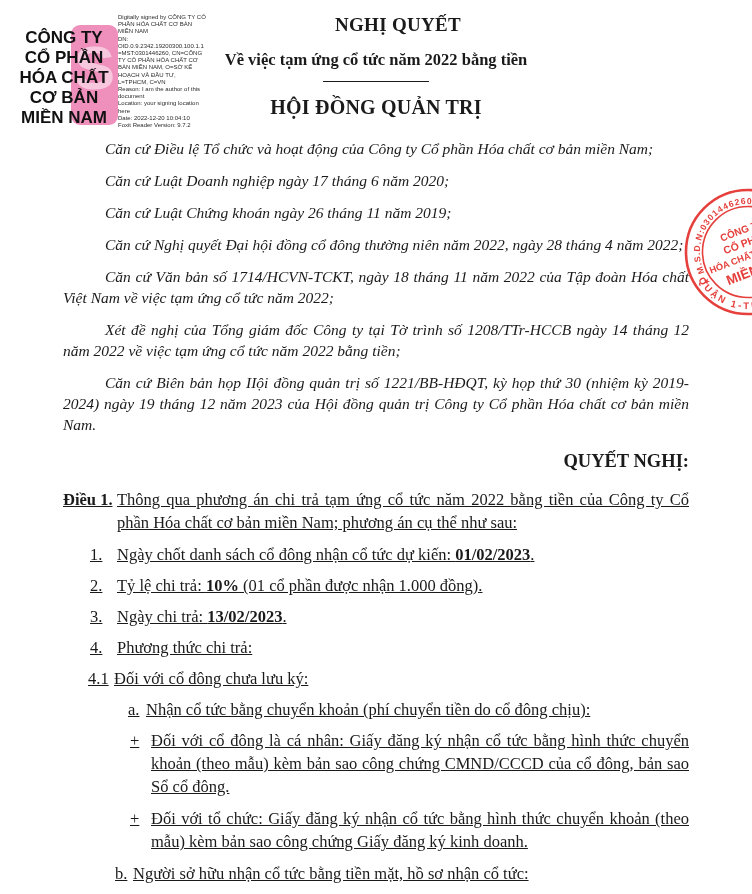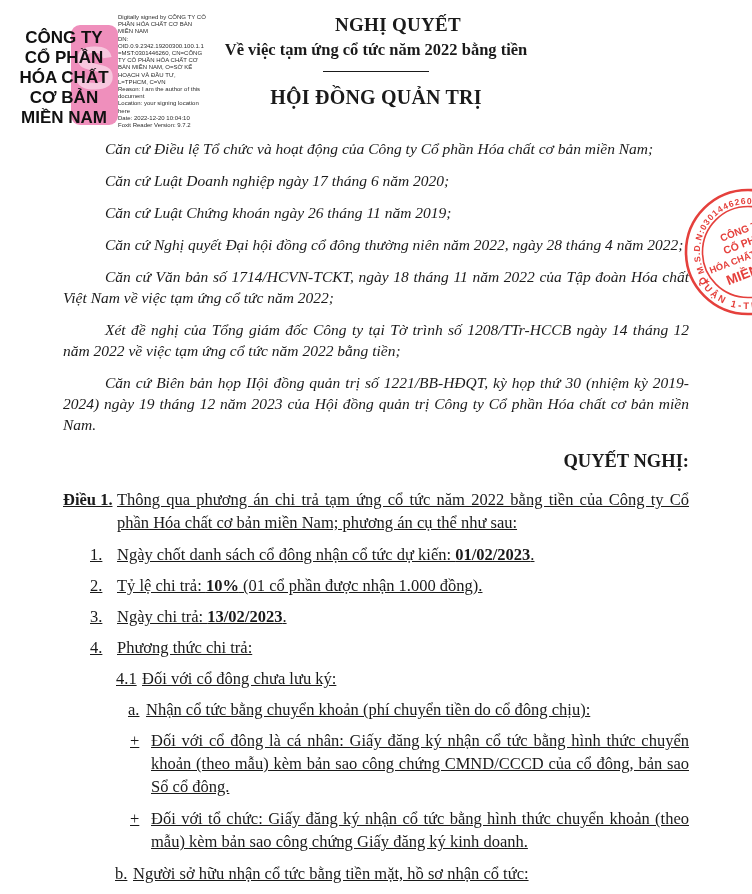--- a/index.html
+++ b/index.html
@@ -31,42 +31,42 @@
   }
   .sig-details {
     position:absolute; left:110px; top:2px; width:102px; z-index:1;
     font-family:"Liberation Sans","DejaVu Sans",sans-serif;
     font-size:6px; line-height:7.2px; color:#2b2b2b;
     white-space:pre-line;
   }
   
   .title-block { position:absolute; left:0; right:0; top:14px; text-align:center; }
   .doc-title   { font-size:19px; font-weight:bold; letter-spacing:.3px;padding-left:44px; }
-  .doc-subtitle{ font-size:16.5px; font-weight:bold; margin-top:4px; }
+  .doc-subtitle{ font-size:16.5px; font-weight:bold; margin-top:14px; }
   .title-rule  { width:106px; border:0; border-top:1.6px solid #1a1a1a; margin:11px auto 0 auto; }
   .doc-issuer  { font-size:20px; font-weight:bold; margin-top:14px; letter-spacing:.2px;text-align:center; }
   
   .content { position:absolute; left:63px; right:63px; top:138px; font-size:15.5px; line-height:21px; }
   .recital {
     font-style:italic; text-align:justify; text-indent:42px;
     margin-bottom:11px;
   }
   .resolve-heading {
     text-align:right; font-weight:bold; font-size:18.5px;
     margin:16px 0 16px 0;
   }
   .article-sec { font-size:16.5px; line-height:23px;text-decoration:underline; }
   .article { display:flex; margin-bottom:9px; }
   .article-label { flex:none; width:54px; font-weight:bold; }
   .article-text  { flex:1; text-align:justify; }
   .num-item { display:flex; margin:0 0 8px 27px; }
   .num-item .n { flex:none; width:27px; }
   .num-item .t { flex:1; }
   .sub41 { display:flex; margin:0 0 8px 25px; }
-  .sub41 .n { flex:none; width:26px;margin-left:28px; }
+  .sub41 .n { flex:none; width:26px; }
   .suba { display:flex; margin:0 0 8px 65px; }
   .suba .n { flex:none; width:18px; }
   .plus-item { display:flex; margin:0 0 9px 67px; }
   .plus-item .m { flex:none; width:21px; }
   .plus-item .t { flex:1; text-align:justify; }
   .subb { display:flex; margin:0 0 8px 52px; }
   .subb .n { flex:none; width:18px; }
   .bold { font-weight:bold; }
   
   .seal-svg { position:absolute; left:678px; top:182px; width:150px; height:150px; }

